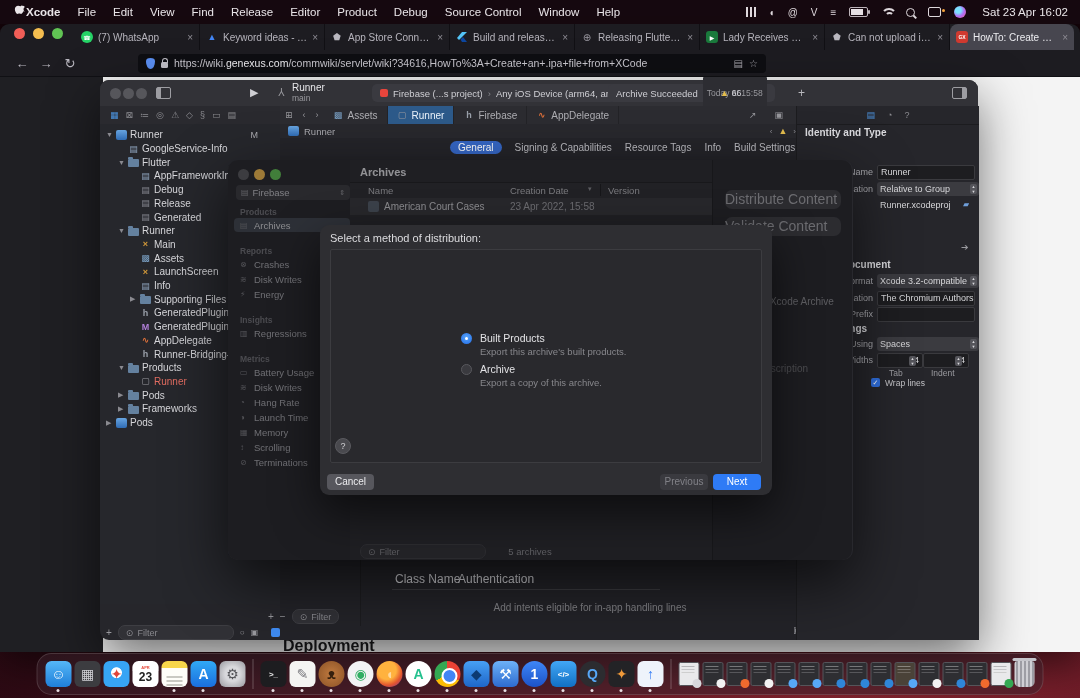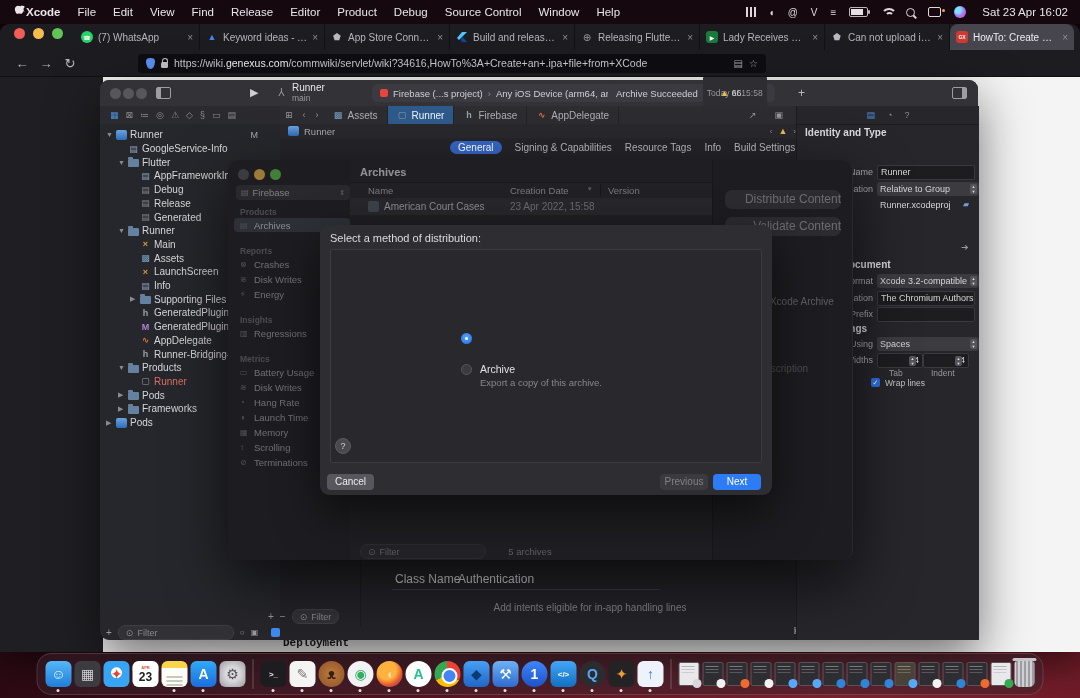--- a/index.html
+++ b/index.html
@@ -50,21 +50,21 @@
   .lock::before{content:"";position:absolute;left:1px;top:-4px;width:3.5px;height:4px;border:1.5px solid #c2c0c8;border-bottom:none;border-radius:3px 3px 0 0;}
   .addr .host{color:#efeef2;}
   .addr .tail{flex:1;overflow:hidden;white-space:nowrap;}
   .addr .aico{color:#a7a5ad;font-size:10px;}
   .extrow{position:absolute;right:10px;top:26px;height:26px;display:flex;align-items:center;gap:9px;}
   .ext{font-size:10px;color:#b4b2ba;display:inline-flex;align-items:center;justify-content:center;width:14px;height:14px;}
   .ext.circ{background:#55545c;border-radius:50%;font-size:8px;}
   .ext .dotmark{position:absolute;margin-left:10px;margin-top:-9px;width:4px;height:4px;border-radius:50%;background:#f5a33b;}
   .webpage{position:absolute;left:0;top:53px;width:1080px;height:575px;background:#f4f4f4;}
   .web-left{position:absolute;left:0;top:0;width:103px;height:575px;background:#1f1f23;}
-  .web-deploy{position:absolute;left:283px;top:560px;color:#1c1c1e;font-weight:bold;font-size:11px;font-family:Liberation Mono, monospace;}
+  .web-deploy{position:absolute;left:283px;top:560px;color:#1c1c1e;font-weight:bold;font-size:16px;}
   
   .xcode{position:absolute;left:100px;top:80px;width:878px;height:560px;background:#26262b;border-radius:9px;z-index:2;
     box-shadow:0 18px 50px rgba(0,0,0,.55);color:#d5d5d8;font-size:10.5px;}
   .xtoolbar{position:absolute;left:0;top:0;width:878px;height:26px;background:#323237;border-radius:9px 9px 0 0;border-bottom:1px solid #1c1c1f;}
   .xl{position:absolute;width:11px;height:11px;border-radius:50%;background:#56565b;top:8px;}
   .icon-panel{width:13px;height:10px;border:1.2px solid #9d9da2;border-radius:2px;position:relative;display:inline-block;}
   .icon-panel::before{content:"";position:absolute;left:0;top:0;bottom:0;width:4px;background:#9d9da2;}
   .icon-panel.right::before{left:auto;right:0;}
   .play{color:#cfcfd3;font-size:11px;}
   .projname{position:absolute;left:192px;top:3px;line-height:10px;}
@@ -123,21 +123,21 @@
   .org-main{position:absolute;left:122px;top:0;width:362px;height:400px;background:#2a2a2f;}
   .org-right{position:absolute;left:484px;top:0;width:140px;height:400px;background:#28282d;border-left:1px solid #1d1d21;border-radius:0 10px 10px 0;}
   .org-title{position:absolute;left:10px;top:6px;font-weight:bold;font-size:11px;color:#e2e2e6;}
   .org-hdr{position:absolute;left:0px;top:22px;width:362px;height:15px;background:#2e2e33;border-top:1px solid #1f1f23;border-bottom:1px solid #1f1f23;font-size:9.5px;color:#b9b9be;}
   .org-row{position:absolute;left:0;top:38px;width:362px;height:17px;background:#37373d;display:flex;align-items:center;font-size:10px;color:#d3d3d7;}
   .sdrop{position:absolute;left:8px;top:25px;width:104px;height:15px;background:#3b3b40;border-radius:4px;display:flex;align-items:center;gap:4px;padding:0 5px;font-size:9.5px;color:#c4c4c9;}
   .shead{position:absolute;left:12px;font-size:8.5px;color:#707076;font-weight:bold;}
   .sitem{position:absolute;left:6px;width:110px;height:14px;display:flex;align-items:center;gap:5px;padding-left:6px;font-size:9.5px;color:#a9a9af;border-radius:4px;white-space:nowrap;}
   .sitem.sel{background:#41464f;color:#d8d8dc;}
   .sitem .sic{font-size:8px;color:#7c7c82;width:9px;}
-  .orbtn{position:absolute;left:12px;width:116px;height:19px;background:#3f3f45;border-radius:7px;text-align:right;line-height:19px;font-size:12px;color:#a6a6ab;}
+  .orbtn{position:absolute;left:12px;width:116px;height:19px;background:#3f3f45;border-radius:7px;text-align:left;line-height:19px;font-size:14px;color:#a6a6ab;}
   .org-dim{position:absolute;inset:0;background:rgba(12,12,16,.38);border-radius:10px;}
   .org-filter{position:absolute;left:10px;top:384px;width:110px;height:13px;}
   .orgcount{position:absolute;left:120px;top:386px;width:120px;text-align:center;color:#8e8e93;font-size:9.5px;}
   
   .sheet{position:absolute;left:92px;top:65px;width:452px;height:270px;background:#2e2e32;border-radius:9px;
     box-shadow:0 18px 45px rgba(0,0,0,.6);z-index:5;}
   .sh-title{position:absolute;left:10px;top:7px;font-size:11px;color:#dcdcdf;}
   .sh-box{position:absolute;left:10px;top:24px;width:430px;height:212px;background:#29292d;border:1px solid #3c3c40;border-radius:2px;}
   .opt{position:absolute;left:130px;display:flex;gap:8px;}
   .radio{width:11px;height:11px;border-radius:50%;background:#3a3a3f;border:1px solid #58585d;box-sizing:border-box;flex:0 0 11px;margin-top:1px;}
@@ -676,20 +676,24 @@
       <div class="abs" style="left:0;top:136px;width:140px;text-align:center;color:#8e8e93;font-size:10px;">Generic Xcode Archive</div>
       <div class="abs" style="left:0;top:203px;width:140px;text-align:center;color:#717176;font-size:10px;">Description</div>
     </div>
     <div class="org-dim"></div>
 
     <div class="sheet">
       <div class="sh-title">Select a method of distribution:</div>
       <div class="sh-box">
         <div class="opt" style="top:82px;">
           <span class="radio on"></span>
+          <span>
+              <div class="ol">Built Products</div>
+              <div class="od">Export this archive's built products.</div>
+            </span>
         </div>
         <div class="opt" style="top:113px;">
           <span class="radio"></span>
           <span>
               <div class="ol">Archive</div>
               <div class="od">Export a copy of this archive.</div>
             </span>
         </div>
         <div class="helpbtn">?</div>
       </div>

